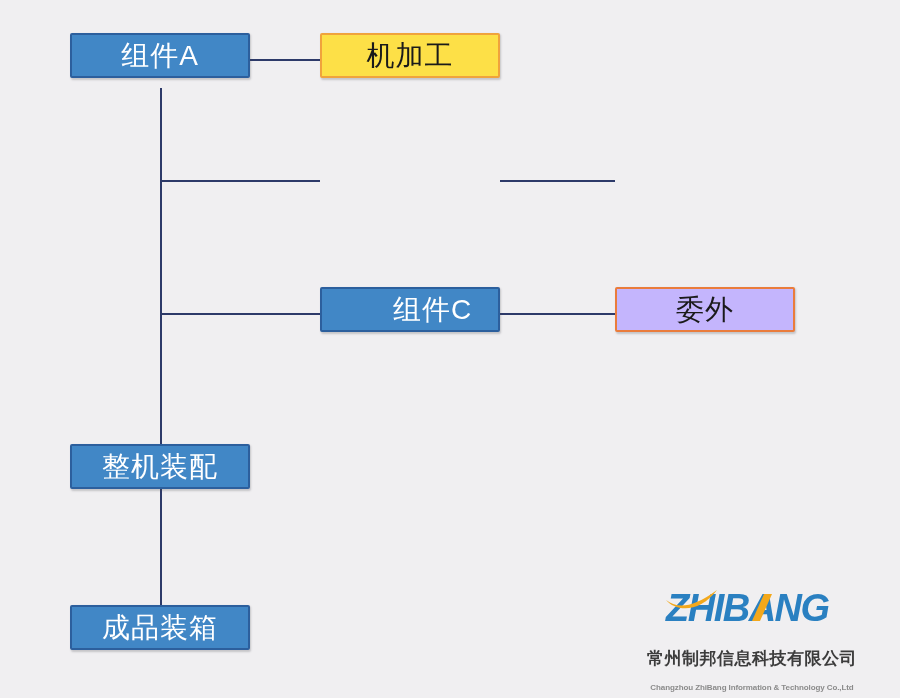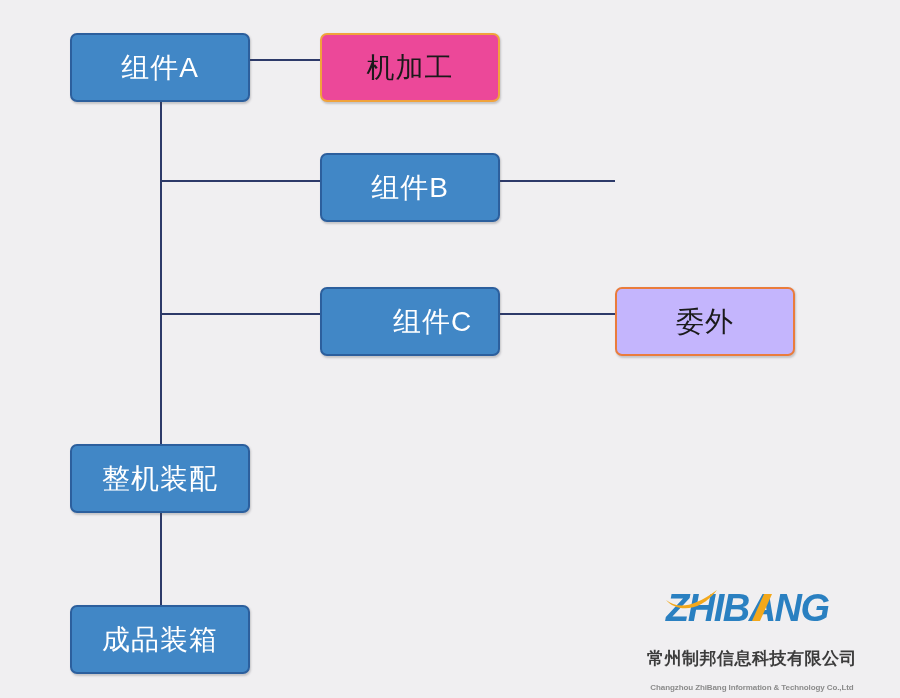--- a/index.html
+++ b/index.html
@@ -20,38 +20,38 @@
     background: #2d3a69;
     z-index: 1;
   }
   .line.h { height: 2px; }
   .line.v { width: 2px; }
 
   
   .node {
     position: absolute;
     width: 180px;
-    height: 69px;
-    border-radius: 7px;
+    height: 45px;
+    border-radius: 2px;
     display: flex;
     align-items: center;
     justify-content: center;
     font-size: 28px;
     z-index: 2;
     box-shadow: 1px 1.5px 2px rgba(70,70,80,0.25);
     box-sizing: border-box;
     letter-spacing: 1px;
   }
   .node.blue {
     background: #4187c6;
     border: 2px solid #2c5f9d;
     color: #ffffff;
   }
   .node.yellow {
-    background: #ec4899;
+    background: #fde047;
     border: 2px solid #f0a33c;
     color: #1a1a1a;
   }
   .node.green {
     background: #a6cf8b;
     border: 2px solid #82a95e;
     color: #1a1a1a;
   }
   .node.orange {
     background: #c4b5fd;
@@ -113,23 +113,20 @@
   <div class="line h" id="line-b-purchase"></div>
   <div class="line h" id="line-branch-c"></div>
   <div class="line h" id="line-c-outsourcing"></div>
 
   <div class="node blue" id="node-comp-a">
     <span>组件A</span>
   </div>
   <div class="node yellow" id="node-machining">
     <span>机加工</span>
   </div>
-  <div class="node blue" id="node-comp-b">
-    <span>组件B</span>
-  </div>
   <div class="node blue" id="node-comp-c">
     <span>组件C</span>
   </div>
   <div class="node orange" id="node-outsourcing">
     <span>委外</span>
   </div>
   <div class="node blue" id="node-assembly">
     <span>整机装配</span>
   </div>
   <div class="node blue" id="node-packing">

